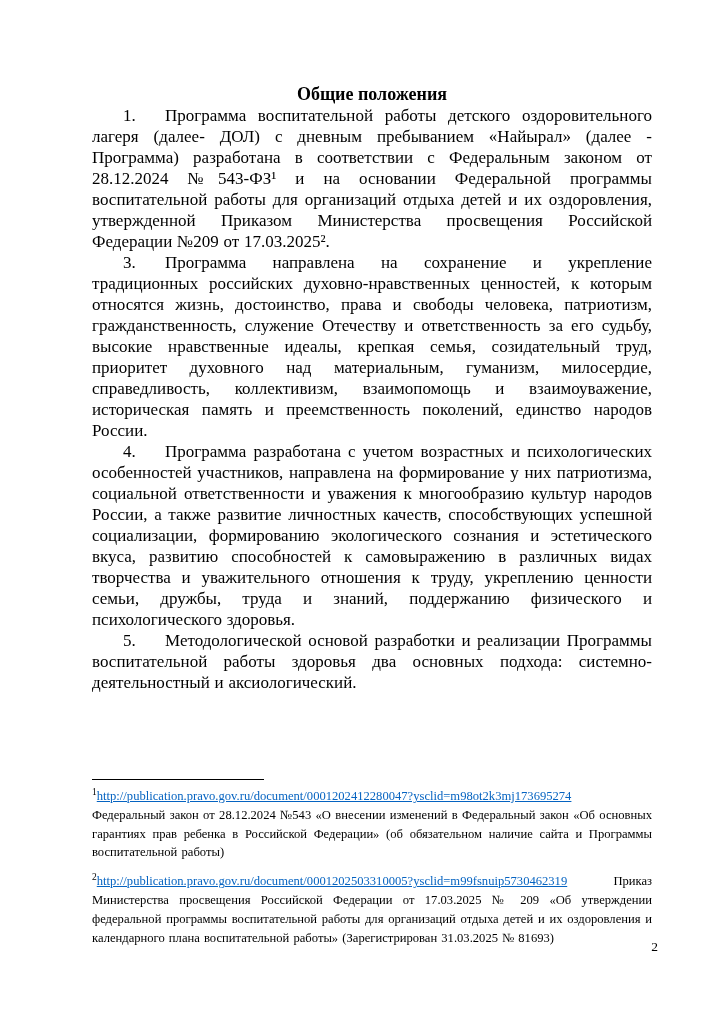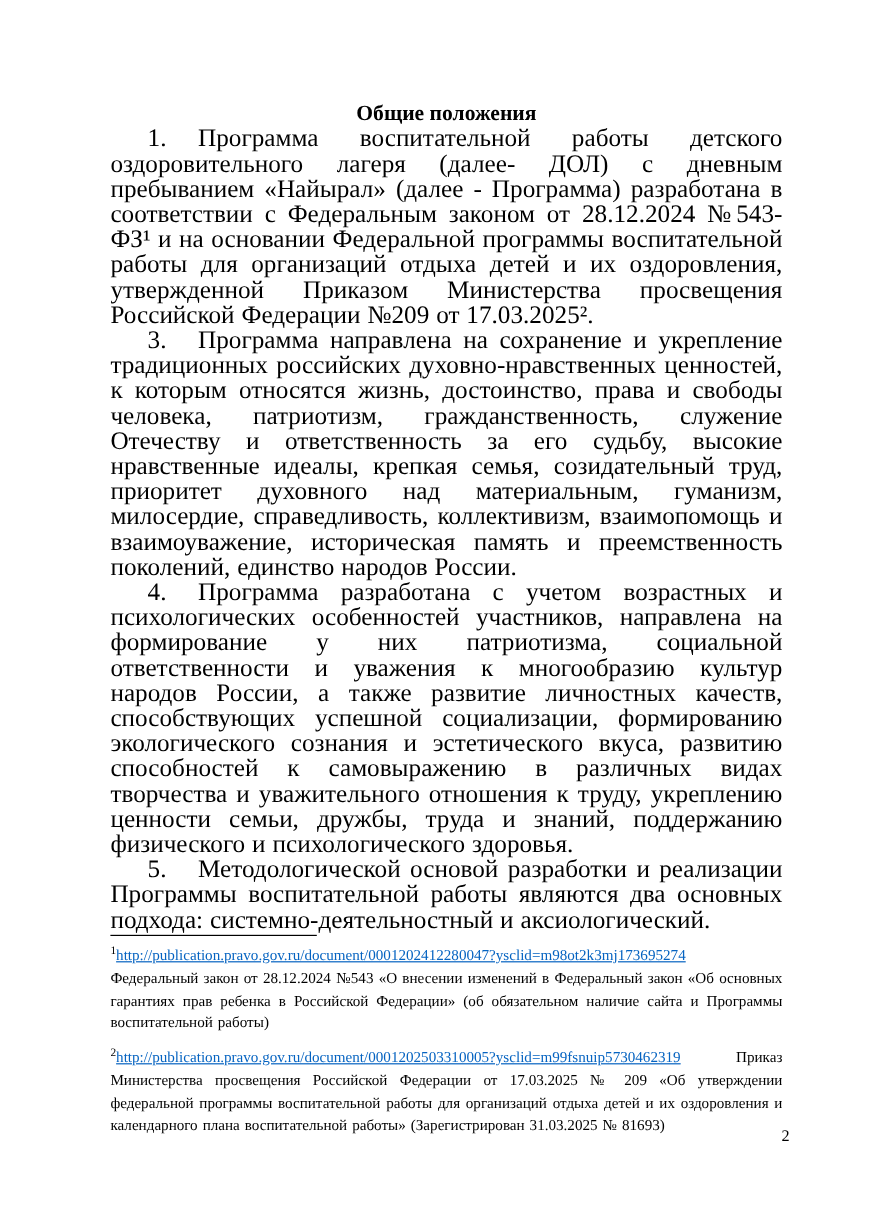--- a/index.html
+++ b/index.html
@@ -23,21 +23,21 @@
     width: 560px;
   }
   .doc-title {
     font-size: 18px;
     font-weight: bold;
     text-align: center;
     line-height: 22px;
     margin: 0;
   }
   .para {
-    font-size: 21px;
+    font-size: 17px;
     line-height: 21px;
     text-align: justify;
     margin: 0;
     text-indent: 31px;
     word-spacing: 0.5px;
   }
   .para .pnum {
     display: inline-block;
     width: 42px;
     text-indent: 0;
@@ -98,21 +98,21 @@
 
     <h1 class="doc-title">Общие положения</h1>
 
     <p class="para"><span class="pnum">1.</span><span>Программа воспитательной работы детского оздоровительного лагеря (далее- ДОЛ) с дневным пребыванием «Найырал» (далее - Программа) разработана в соответствии с Федеральным законом от 28.12.2024 №543-ФЗ¹ и на основании Федеральной программы воспитательной работы для организаций отдыха детей и их оздоровления, утвержденной Приказом Министерства просвещения Российской Федерации №209 от 17.03.2025².</span></p>
 
 
     <p class="para"><span class="pnum">3.</span><span>Программа направлена на сохранение и укрепление традиционных российских духовно-нравственных ценностей, к которым относятся жизнь, достоинство, права и свободы человека, патриотизм, гражданственность, служение Отечеству и ответственность за его судьбу, высокие нравственные идеалы, крепкая семья, созидательный труд, приоритет духовного над материальным, гуманизм, милосердие, справедливость, коллективизм, взаимопомощь и взаимоуважение, историческая память и преемственность поколений, единство народов России.</span></p>
 
     <p class="para"><span class="pnum">4.</span><span>Программа разработана с учетом возрастных и психологических особенностей участников, направлена на формирование у них патриотизма, социальной ответственности и уважения к многообразию культур народов России, а также развитие личностных качеств, способствующих успешной социализации, формированию экологического сознания и эстетического вкуса, развитию способностей к самовыражению в различных видах творчества и уважительного отношения к труду, укреплению ценности семьи, дружбы, труда и знаний, поддержанию физического и психологического здоровья.</span></p>
 
-    <p class="para"><span class="pnum">5.</span><span>Методологической основой разработки и реализации Программы воспитательной работы являются два основных подхода: системно-деятельностный и аксиологический.</span></p>
+    <p class="para"><span class="pnum">5.</span><span>Методологической основой разработки и реализации Программы воспитательной работы здоровья два основных подхода: системно-деятельностный и аксиологический.</span></p>
 
 
   </div>
 
   <div class="footnotes">
 
     <div class="fn-sep"></div>
 
     <p class="fn"><sup class="fn-marker">1</sup><a class="fn-link" href="#">http://publication.pravo.gov.ru/document/0001202412280047?ysclid=m98ot2k3mj173695274</a><br><span>Федеральный закон от 28.12.2024 №543 «О внесении изменений в Федеральный закон «Об основных гарантиях прав ребенка в Российской Федерации» (об обязательном наличие сайта и Программы воспитательной работы)</span></p>
 

